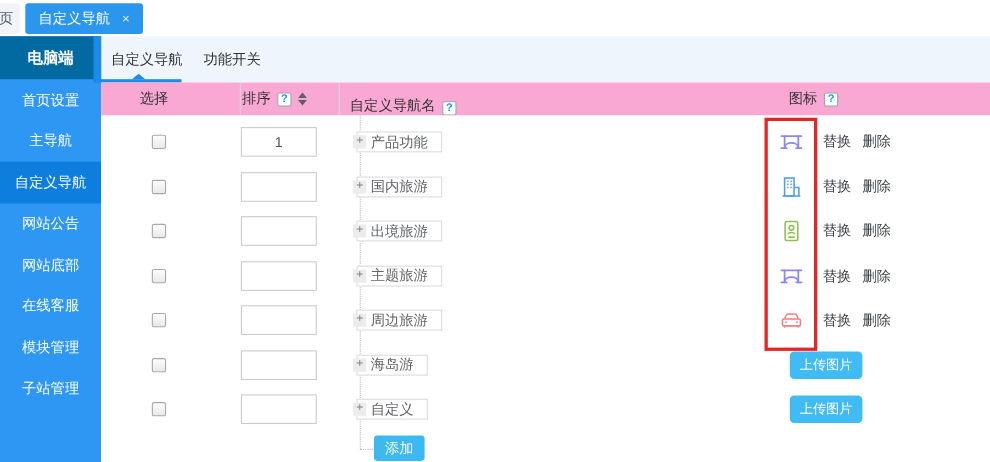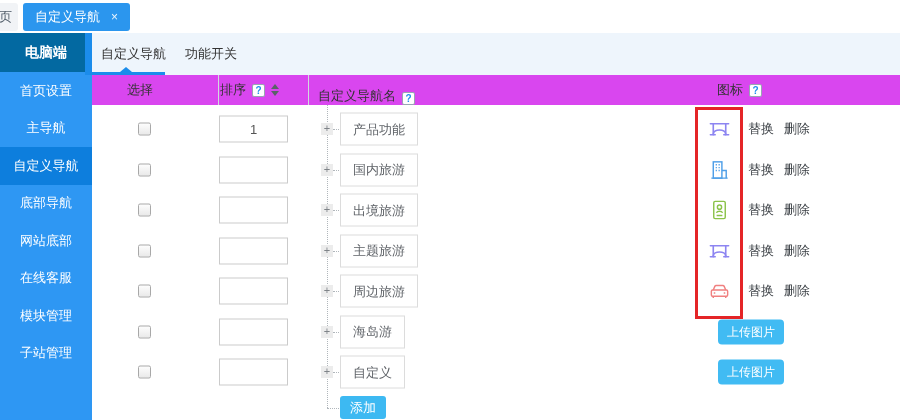--- a/index.html
+++ b/index.html
@@ -38,21 +38,21 @@
   .tabstrip { position:relative; height:42px; background:#eef5fc; }
   .accent-bar { position:absolute; left:-7px; top:0; width:7px; height:42px; background:#1b8ceb; }
   .ctab { position:absolute; top:0; height:42px; display:flex; align-items:center;
           font-size:13px; color:#333; cursor:pointer; }
   .ctab.t1 { left:9px; } .ctab.t2 { left:93px;font-family:Liberation Mono, monospace; }
   .underline { position:absolute; left:-7px; bottom:0; width:80px; height:3px; background:#1b8ceb; }
   .caret { position:absolute; left:28px; bottom:3px; width:0; height:0;
            border-left:6px solid transparent; border-right:6px solid transparent;
            border-bottom:5px solid #1b8ceb; }
   
-  .thead { position:relative; height:30px; background:#d946ef; font-size:13px; color:#333; }
+  .thead { position:relative; height:30px; background:#f9a8d4; font-size:13px; color:#333; }
   .th { position:absolute; top:0; height:30px; display:flex; align-items:center; gap:6px; }
   .th.c1 { left:35px; } .th.c2 { left:128px; } .th.c3 { left:226px;align-items:flex-end; } .th.c4 { left:625px; }
   .vsep { position:absolute; top:0; width:1px; height:30px; background:#d2d8dd; }
   .vsep.s1 { left:126px; } .vsep.s2 { left:216px; }
   .help {
     width:13px; height:13px; background:#fff; border:1px solid #98a6b3; border-radius:2px;
     color:#1f8fee; font-size:10px; font-weight:bold; line-height:11px;
     display:inline-flex; align-items:center; justify-content:center; cursor:pointer;
   }
   .sorters { display:inline-flex; flex-direction:column; gap:2px; cursor:pointer; }
@@ -71,22 +71,22 @@
         width:13px; height:13px; border:1px solid #a8a8a8; border-radius:2px;
         background:linear-gradient(#fdfdfd,#e9e9e9); cursor:pointer; }
   .sort-input { position:absolute; left:127px; top:50%; transform:translateY(-50%);
         width:69px; height:27px; border:1px solid #cbcbcb; text-align:center;
         font-size:13px; color:#555; background:#fff; font-family:inherit; outline:none; }
   .expander { position:absolute; left:229px; top:50%; transform:translateY(-50%); z-index:2;
         width:12px; height:12px; background:#ececec; color:#7e8388; font-size:11px;
         line-height:11px; text-align:center; cursor:pointer; }
   .hdot { position:absolute; left:241px; top:50%; width:8px; height:0;
         border-top:1px dotted #b0b6bb; }
-  .name-btn { position:absolute; left:248px; top:50%; transform:translateY(-50%);
-        height:33px; padding:0 12px; background:#fff; border:1px solid #dcdcdc;
+  .name-btn { position:absolute; left:232px; top:50%; transform:translateY(-50%);
+        height:19px; padding:0 12px; background:#fff; border:1px solid #dcdcdc;
         color:#5f6368; font-size:13px; display:flex; align-items:center;
         font-family:inherit; cursor:pointer; }
   .row-icon { position:absolute; left:616px; top:50%; transform:translateY(-50%);
         width:23px; height:23px; }
   .row-icon svg { width:100%; height:100%; display:block; }
   .actions { position:absolute; left:656px; top:50%; transform:translateY(-50%);
         display:flex; gap:10px; font-size:13px; color:#3a3f44; }
   .actions span { cursor:pointer; }
   .upload-btn { position:absolute; left:626px; top:50%; transform:translateY(-50%);
         width:66px; height:25px; background:#41bbf3; color:#fff; font-size:12px;
@@ -109,21 +109,21 @@
     <span class="tab-close">×</span>
   </div>
 </div>
 
 <div class="sidebar">
   <div class="sidebar-header">电脑端</div>
   <div id="sidebar-items">
       <div class="sidebar-item">首页设置</div>
       <div class="sidebar-item">主导航</div>
       <div class="sidebar-item selected">自定义导航</div>
-      <div class="sidebar-item">底部导航</div>
+      <div class="sidebar-item">网站公告</div>
       <div class="sidebar-item">网站底部</div>
       <div class="sidebar-item">在线客服</div>
       <div class="sidebar-item">模块管理</div>
       <div class="sidebar-item">子站管理</div>
     </div>
 </div>
 
 <div class="content">
 
   <div class="tabstrip">

